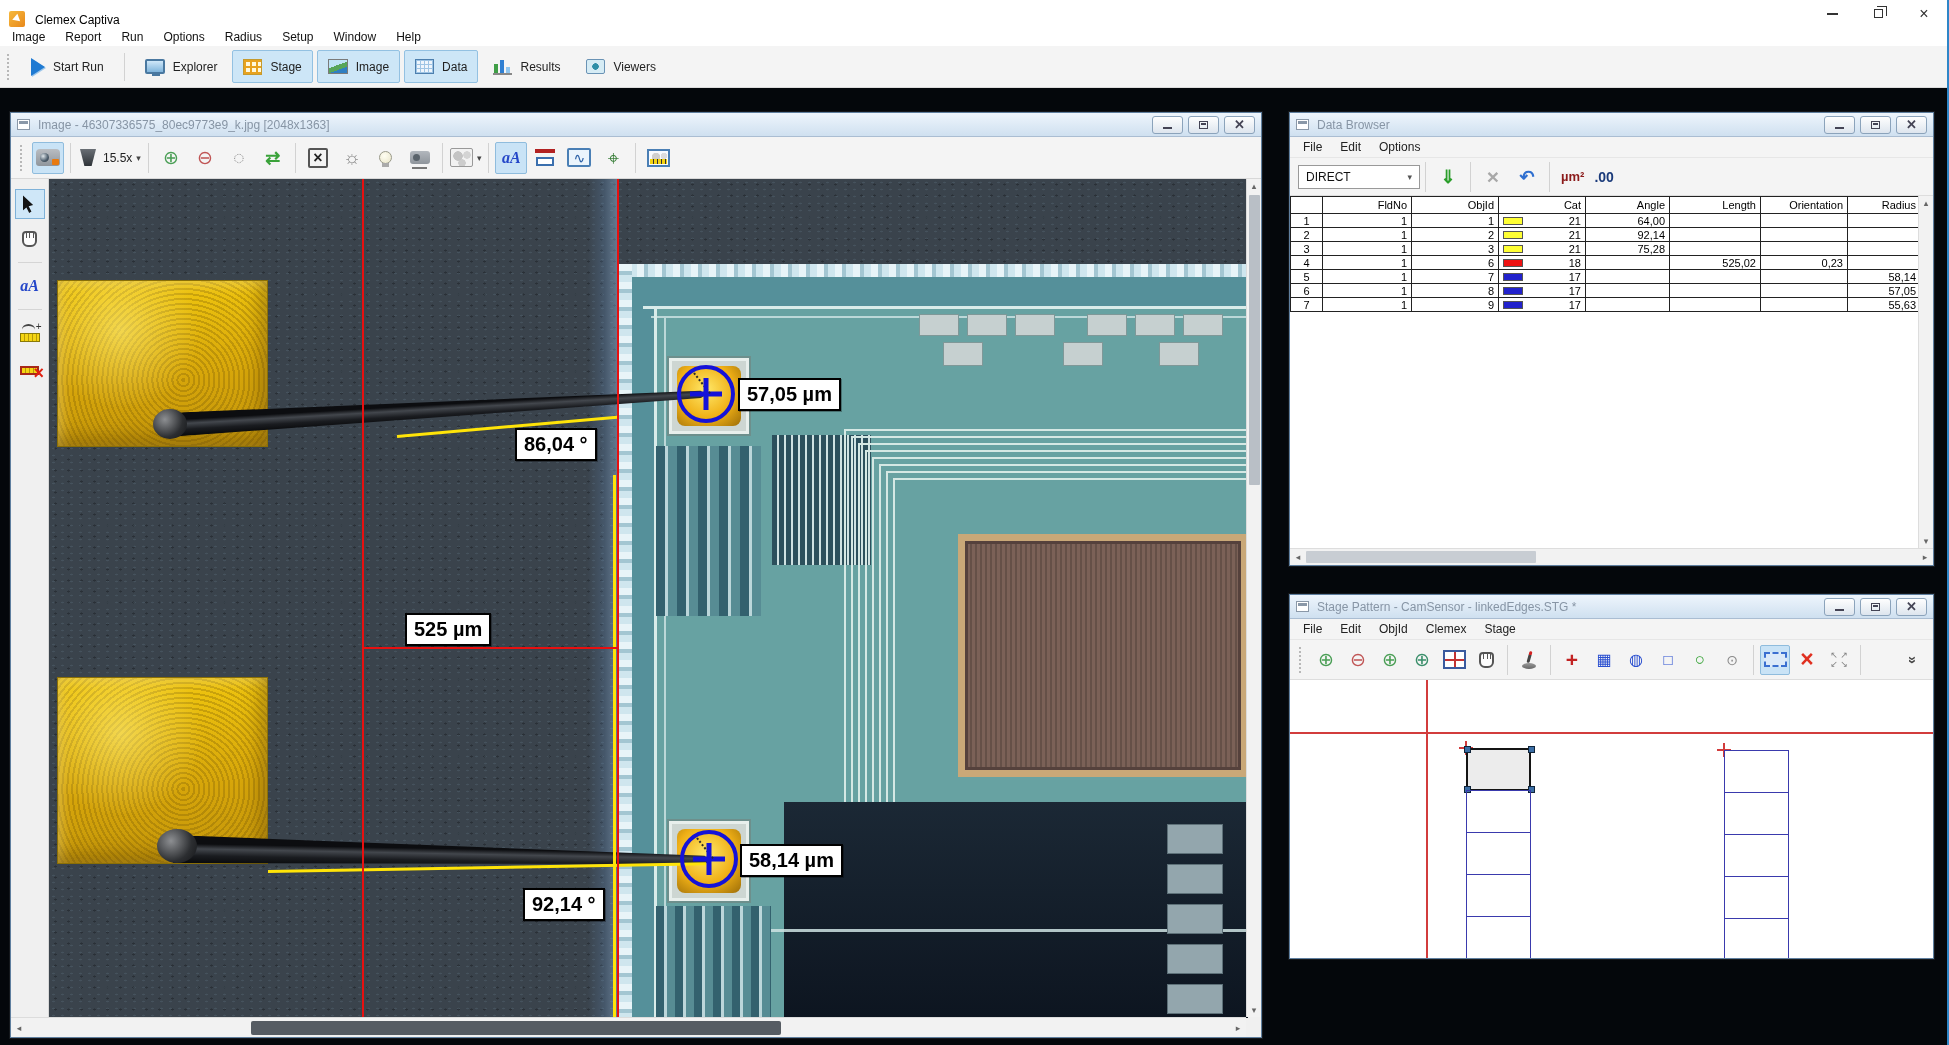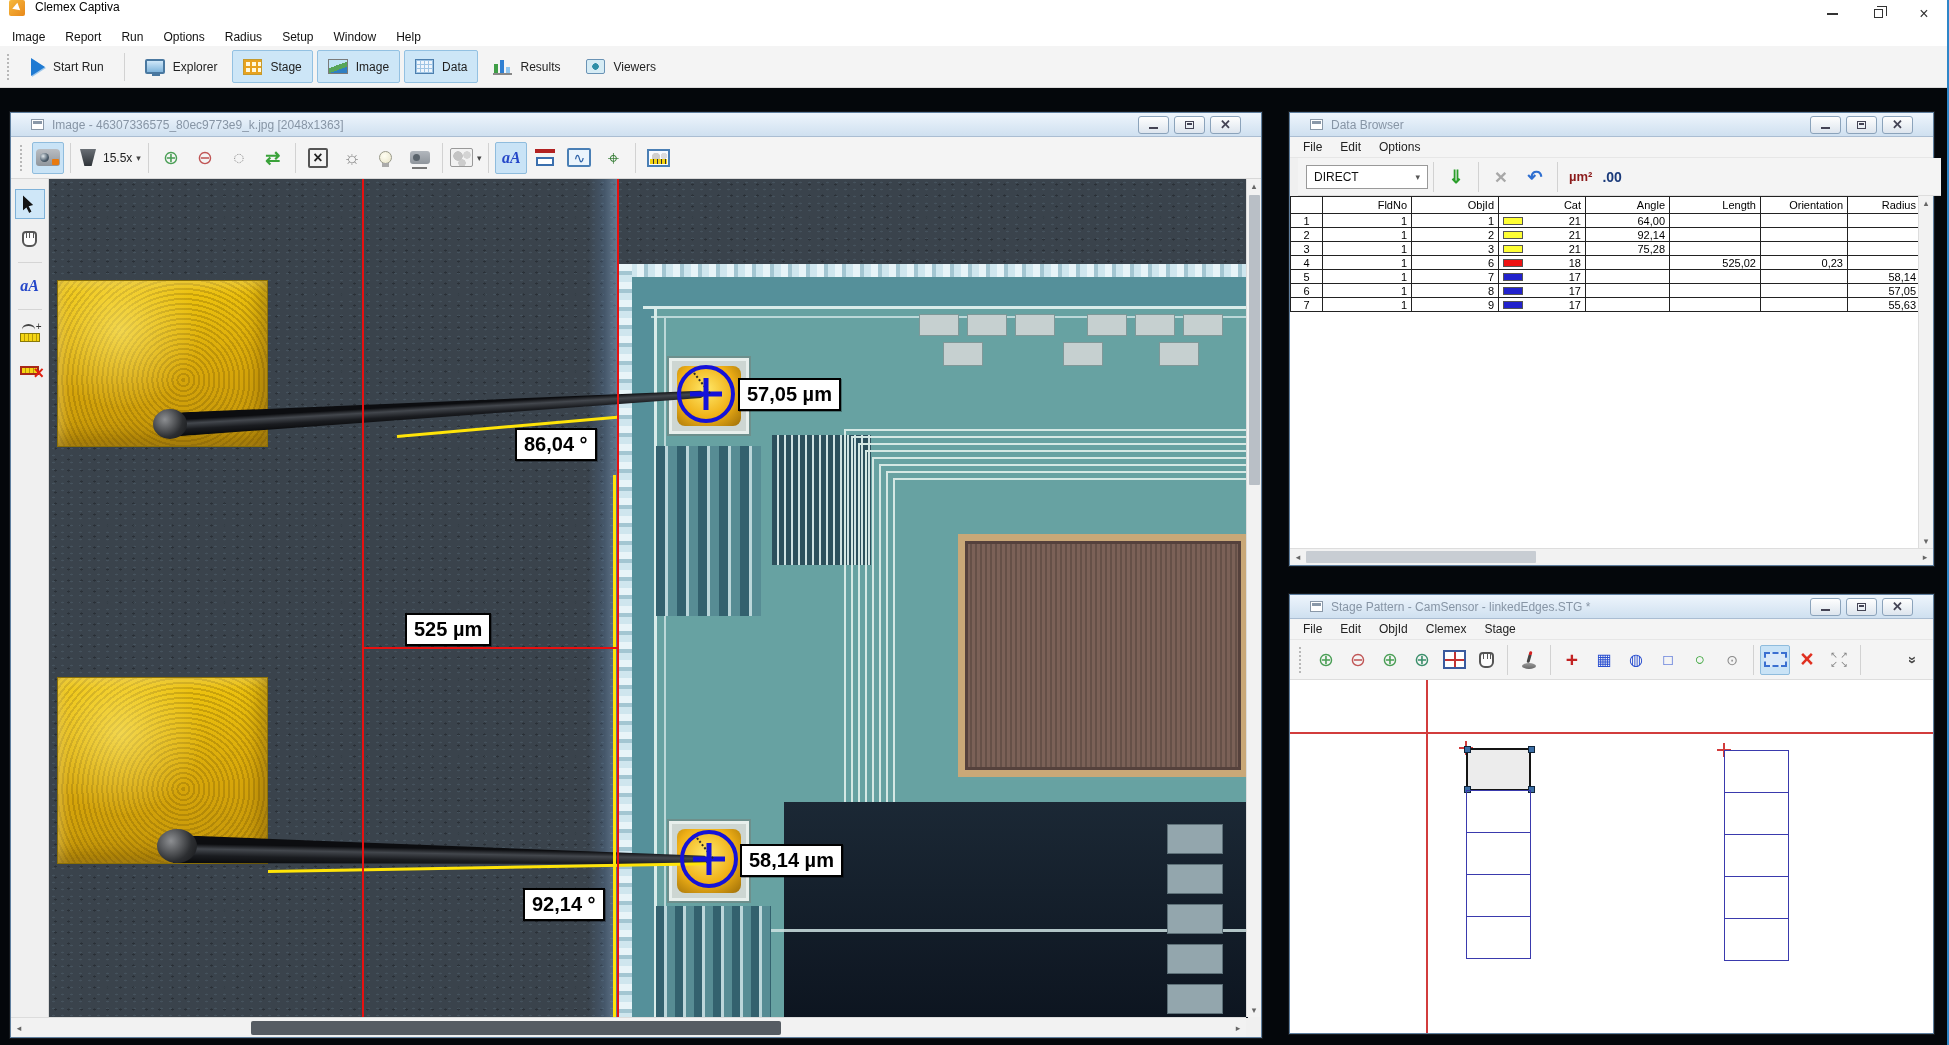--- a/index.html
+++ b/index.html
@@ -1,20 +1,20 @@
 <!DOCTYPE html>
 <html><head>
 <meta charset="utf-8">
 <style>
 *{margin:0;padding:0;box-sizing:border-box}
 html,body{width:1949px;height:1045px;overflow:hidden;background:#04070b;font-family:"Liberation Sans",sans-serif}
 #screen{position:relative;width:1949px;height:1045px;background:#04070b;border-right:2px solid #2e86c8}
 
 
-.app-titlebar{position:absolute;left:0;top:0;width:100%;height:27px;background:#fff;display:flex;align-items:flex-start}
+.app-titlebar{position:absolute;left:0;top:0;width:100%;height:27px;background:#fff;display:flex;align-items:flex-end}
 .app-logo{width:16px;height:16px;margin-left:9px;background:linear-gradient(135deg,#f6b93d,#e8881a);border-radius:2px;position:relative}
 .app-logo::before{content:"";position:absolute;left:5px;top:4px;border-left:7px solid #fff;border-top:4px solid transparent;border-bottom:4px solid transparent;transform:rotate(40deg)}
 .app-title{margin-left:10px;font-size:12px;color:#000}
 .app-wbtns{margin-left:auto;display:flex;height:100%}
 .app-wbtn{width:46px;height:100%;display:flex;align-items:center;justify-content:center;color:#222}
 .g-min{width:11px;height:2px;background:#333}
 .g-restore{width:9px;height:9px;border:1px solid #333;position:relative;background:#fff}
 .g-restore::before{content:"";position:absolute;left:2px;top:-4px;width:9px;height:9px;border:1px solid #333;border-left:none;border-bottom:none}
 .g-close{font-size:16px;color:#333;line-height:16px}
 .menubar{position:absolute;top:27px;left:0;height:19px;width:100%;background:#fff;display:flex;align-items:center;font-size:12px;color:#111}
@@ -32,21 +32,21 @@
 .mic-explorer{width:20px;height:15px;background:linear-gradient(#cfe7f8,#7fb4dc);border:2px solid #4a78a0;border-radius:2px}
 .mic-explorer::after{content:"";position:absolute;left:5px;bottom:-4px;width:8px;height:2px;background:#4a78a0}
 .mic-stage{width:19px;height:16px;background:#fff8dc;border:1px solid #c59a2e;background-image:repeating-linear-gradient(90deg,#e8a21f 0 2px,transparent 2px 6px),repeating-linear-gradient(0deg,#e8a21f 0 2px,transparent 2px 6px)}
 .mic-image{width:20px;height:15px;border:1px solid #7a7a7a;background:linear-gradient(160deg,#bfe3f7 0 42%,#57a55a 42% 68%,#2f7fc2 68%)}
 .mic-data{width:19px;height:15px;border:1px solid #4d7fae;background:#eef5fc;background-image:repeating-linear-gradient(90deg,#9ec4e4 0 1px,transparent 1px 4px),repeating-linear-gradient(0deg,#9ec4e4 0 1px,transparent 1px 4px)}
 .mic-results{width:19px;height:16px;border-bottom:2px solid #888;background-image:linear-gradient(#3f9e46,#3f9e46),linear-gradient(#2f7fd2,#2f7fd2),linear-gradient(#8fc5ef,#8fc5ef);background-repeat:no-repeat;background-size:4px 9px,4px 13px,4px 6px;background-position:1px bottom,7px bottom,13px bottom}
 .mic-viewers{width:19px;height:15px;border:1px solid #6a93b5;border-radius:2px;background:radial-gradient(circle at 50% 50%,#2e8fa8 3px,#d6ecf5 3.5px)}
 
 
 .win{position:absolute;background:#f0f0f0;border:1px solid #5f7f9f;box-shadow:0 0 0 1px #15181c}
-.win-titlebar{height:24px;background:linear-gradient(#eef5fc,#cfe0f0);border-bottom:1px solid #aabdd2;display:flex;align-items:center;padding:0 20px;font-size:12px;color:#8795a5}
+.win-titlebar{height:24px;background:linear-gradient(#eef5fc,#cfe0f0);border-bottom:1px solid #aabdd2;display:flex;align-items:center;padding:0 6px;font-size:12px;color:#8795a5}
 .win-ticon{width:13px;height:11px;border:1px solid #8a98a8;background:#fff;margin-right:8px;position:relative}
 .win-ticon::before{content:"";position:absolute;left:1px;top:1px;right:1px;height:3px;background:#8a98a8}
 .win-btns{margin-left:auto;display:flex;gap:5px}
 .win-btn{width:31px;height:18px;border:1px solid #8ba3bb;border-radius:3px;background:linear-gradient(#fefefe,#dde5ee);display:flex;align-items:center;justify-content:center}
 .w-min{width:9px;height:2px;background:#445;margin-top:6px}
 .w-max{width:9px;height:8px;border:1px solid #445;position:relative}
 .w-max::before{content:"";position:absolute;left:1px;top:1px;right:1px;height:2px;background:#445}
 .w-close{font-size:13px;font-weight:bold;color:#445;line-height:12px}
 
 
@@ -161,39 +161,39 @@
 .mcirc{position:absolute;width:58px;height:58px;border:4px solid #1512d8;border-radius:50%}
 .mcirc::before{content:"";position:absolute;left:50%;top:50%;width:32px;height:5px;background:#1512d8;transform:translate(-50%,-50%)}
 .mcirc::after{content:"";position:absolute;left:50%;top:50%;width:5px;height:32px;background:#1512d8;transform:translate(-50%,-50%)}
 .mdash{position:absolute;left:12px;top:4px;width:0;height:26px;border-left:2px dotted #2a2a2a;transform:rotate(-38deg);transform-origin:top center}
 .meas{position:absolute;background:#fff;border:2px solid #000;font-weight:bold;font-size:20px;color:#000;padding:0 7px;white-space:nowrap;line-height:29px;box-shadow:1px 1px 0 rgba(0,0,0,.3)}
 
 
 #win-db{left:1289px;top:112px;width:645px;height:454px}
 .sub-menubar{position:absolute;left:0;top:24px;height:21px;width:100%;background:#f4f4f4;display:flex;align-items:center;font-size:12px;color:#222;border-bottom:1px solid #e6e6e6;padding-left:4px}
 .sub-menubar .menu-item{padding:0 9px}
-.db-toolbar{position:absolute;left:8px;top:45px;height:38px;width:100%;background:#f4f4f4;border-bottom:1px solid #ddd;display:flex;align-items:center;padding-left:8px}
+.db-toolbar{position:absolute;left:0;top:45px;height:38px;width:100%;background:#f4f4f4;border-bottom:1px solid #ddd;display:flex;align-items:center;padding-left:8px}
 .db-select{width:122px;height:24px;border:1px solid #999;background:#fff;font-size:12px;display:flex;align-items:center;padding:0 7px;color:#111}
 .db-select .sel-arrow{margin-left:auto;font-size:9px;color:#555}
 .db-tbwrap{position:absolute;left:0;top:83px;right:15px;bottom:17px;background:#fff;overflow:hidden}
 table.dbt{border-collapse:collapse;table-layout:fixed;width:630px;font-size:11px}
 table.dbt th{font-weight:normal;text-align:right;border:1px solid #222;height:17px;padding:0 4px;background:#fff;overflow:hidden;white-space:nowrap}
 table.dbt td{border:1px solid #222;height:14px;padding:0 4px;text-align:right;background:#fff;overflow:hidden;white-space:nowrap}
 table.dbt td.rownum{text-align:center}
 .catcell{display:flex;align-items:center}
 .swatch{width:20px;height:8px;border:1px solid #555;margin-right:4px;flex:0 0 auto}
 .catcell span{margin-left:auto}
 .db-vscroll{position:absolute;right:0;top:83px;width:15px;bottom:17px;background:#f2f2f2;border-left:1px solid #ddd;font-size:9px;color:#666}
 .db-hscroll{position:absolute;left:0;bottom:0;height:17px;right:0;background:#f2f2f2;border-top:1px solid #ddd;font-size:9px;color:#666}
 .db-hthumb{position:absolute;left:16px;top:2px;width:230px;height:12px;background:#c8cdd3;border-radius:1px}
 .c-unit{color:#8b1a1a;font-weight:bold;font-size:13px}
 .c-prec{color:#1a3a7a;font-weight:bold;font-size:14px}
 
 
-#win-stage{left:1289px;top:594px;width:645px;height:440px}
+#win-stage{left:1289px;top:594px;width:645px;height:365px}
 .sp-toolbar{position:absolute;left:0;top:45px;height:40px;width:100%;background:#f4f4f4;border-bottom:1px solid #ddd;display:flex;align-items:center;padding:0 4px 0 2px}
 .sp-btn{min-width:30px;height:30px;display:flex;align-items:center;justify-content:center;margin:0 1px;border:1px solid transparent;border-radius:2px;color:#555}
 .sp-btn.active{background:#c9e3f6;border-color:#8fbcdd}
 .sp-canvas{position:absolute;left:0;top:85px;right:0;bottom:0;background:#fff;overflow:hidden}
 .sp-vline{position:absolute;left:136px;top:0;bottom:0;width:2px;background:#d23c3c}
 .sp-hline{position:absolute;top:52px;left:0;right:0;height:2px;background:#d23c3c}
 .sp-cell{position:absolute;width:65px;height:43px;border:1px solid #3a3aad;background:transparent}
 .sp-cell.selected{background:#ececec;border:2px solid #141414}
 .sp-handle{position:absolute;width:7px;height:7px;background:#3b6ea5;border:1px solid #10243a}
 .sp-cross{position:absolute;width:14px;height:14px}

